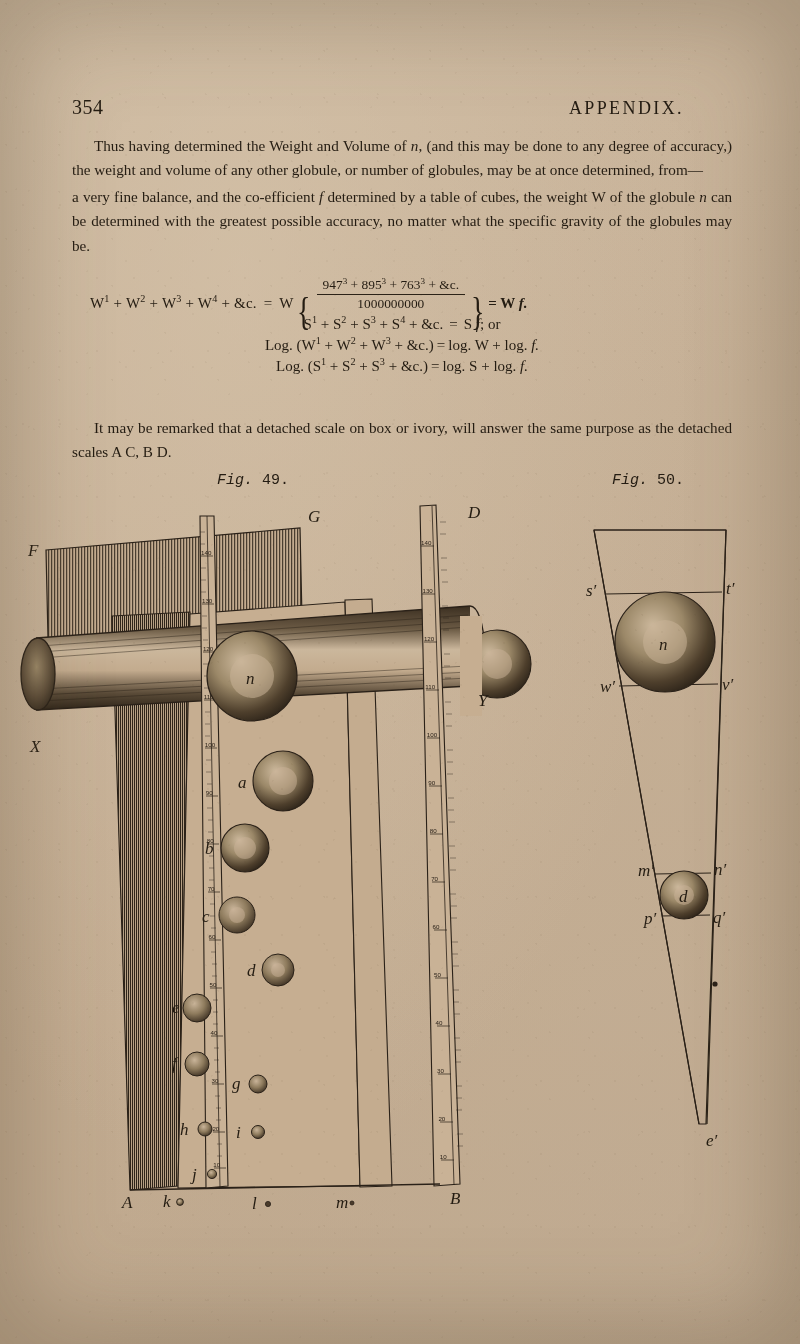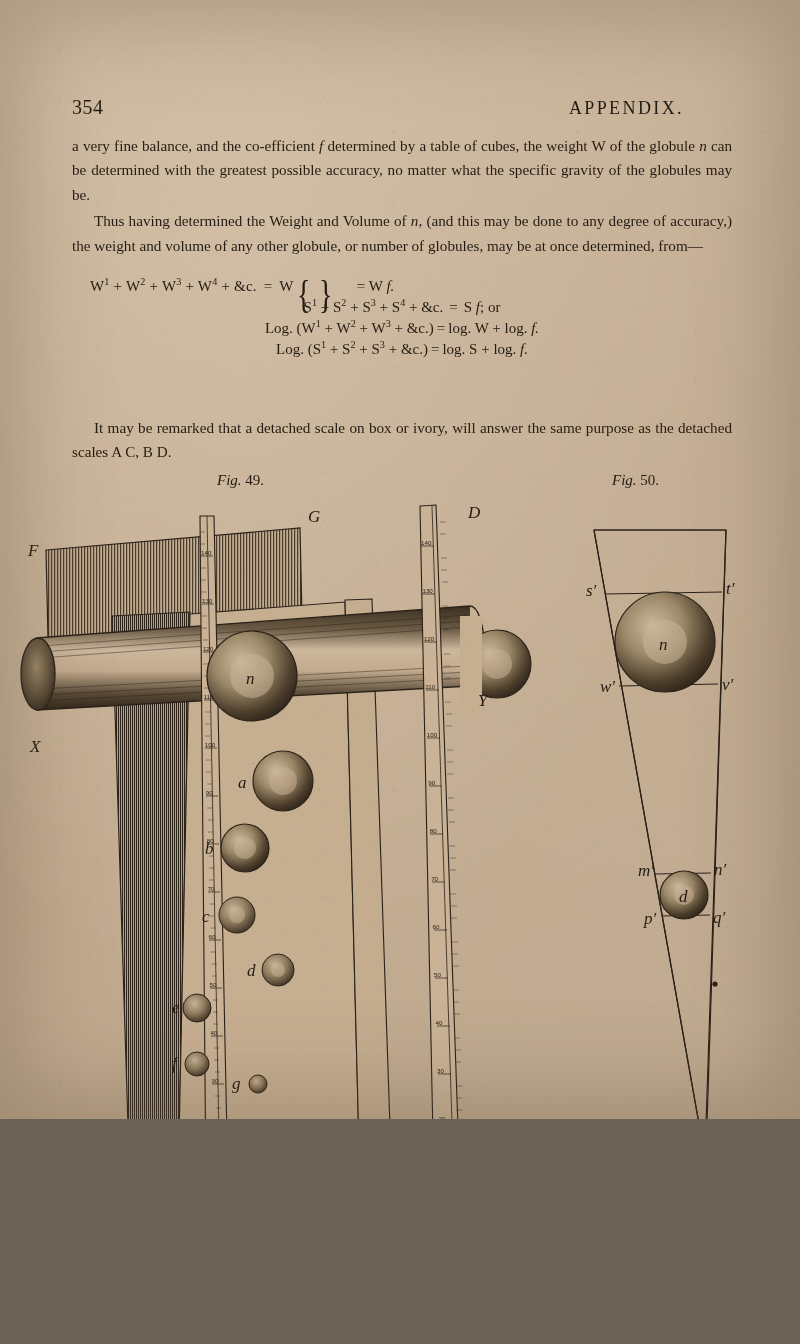--- a/index.html
+++ b/index.html
@@ -7,21 +7,21 @@
     margin: 0;
     padding: 0;
     background: #6b6256;
   }
   body {
     font-family: "Liberation Serif", "DejaVu Serif", serif;
   }
   .page {
     position: relative;
     width: 800px;
-    height: 1119px;
+    height: 1344px;
     overflow: hidden;
     background:
       radial-gradient(ellipse at 30% 20%, rgba(216,198,173,0.55), rgba(0,0,0,0) 60%),
       radial-gradient(ellipse at 80% 75%, rgba(195,175,150,0.45), rgba(0,0,0,0) 65%),
       linear-gradient(170deg, #cbb79e 0%, #c6b096 35%, #c2ab90 70%, #bda78d 100%);
     color: #241c12;
   }
   
   .grain {
     position: absolute;
@@ -121,33 +121,34 @@
     padding: 0 6px 1px 6px;
   }
   .frac .den {
     font-size: 13.4px;
     border-top: 1px solid #2b2217;
     padding: 1px 6px 0 6px;
     width: 100%;
     text-align: center;
     box-sizing: border-box;
   }
-  .eq-tail { margin-left: 21px; }
+  .eq-tail { margin-left: 0; font-weight: bold; }
 
   .closing {
     position: absolute;
     top: 416px;
     left: 72px;
     width: 660px;
   }
 
   
   .fig-caption {
     position: absolute;
     font-size: 15px;
+    font-family: Liberation Mono, monospace;
   }
   .cap-49 { top: 472px; left: 217px; }
   .cap-50 { top: 472px; left: 612px; }
 
   
   .figures {
     position: absolute;
     top: 496px;
     left: 0;
     width: 800px;
@@ -172,37 +173,46 @@
 <body>
 
 <div class="page">
 
   <div class="header">
     <div class="folio">354</div>
     <div class="running-head">APPENDIX.</div>
   </div>
 
   <div class="body">
+    <p class="para indent" id="para-1"><span>Thus having determined the Weight and Volume of </span><span class="it">n</span><span>, (and this may be done to any degree of accuracy,) the weight and volume of any other globule, or number of globules, may be at once determined, from—</span></p>
     <p class="para" id="para-0"><span>a very fine balance, and the co-efficient </span><span class="it">f</span><span> determined by a table of cubes, the weight W of the globule </span><span class="it">n</span><span> can be determined with the greatest possible accuracy, no matter what the specific gravity of the globules may be.</span></p>
-    <p class="para indent" id="para-1"><span>Thus having determined the Weight and Volume of </span><span class="it">n</span><span>, (and this may be done to any degree of accuracy,) the weight and volume of any other globule, or number of globules, may be at once determined, from—</span></p>
   </div>
 
   <div class="equations">
 
     <div class="eq-row eq-main">
       <span class="eq-lhs">
         <span>W</span><sup class="p">1</sup>
         + <span>W</span><sup class="p">2</sup>
         + <span>W</span><sup class="p">3</sup>
         + <span>W</span><sup class="p">4</sup>
         + <span>&amp;c.</span>
       </span>
       <span style="margin:0 7px">=</span>
       <span>W</span>
       <span class="brace">{</span>
+      <span class="frac">
+        <span class="num">
+          <span>947</span><sup class="p">3</sup>
+          + <span>895</span><sup class="p">3</sup>
+          + <span>763</span><sup class="p">3</sup>
+          + <span>&amp;c.</span>
+        </span>
+        <span class="den">1000000000</span>
+      </span>
       <span class="brace">}</span>
       <span class="eq-tail">
         <span>=</span>
         <span>W</span>
         <span class="it">f.</span>
       </span>
     </div>
 
     <div class="eq-row">
       <span>

